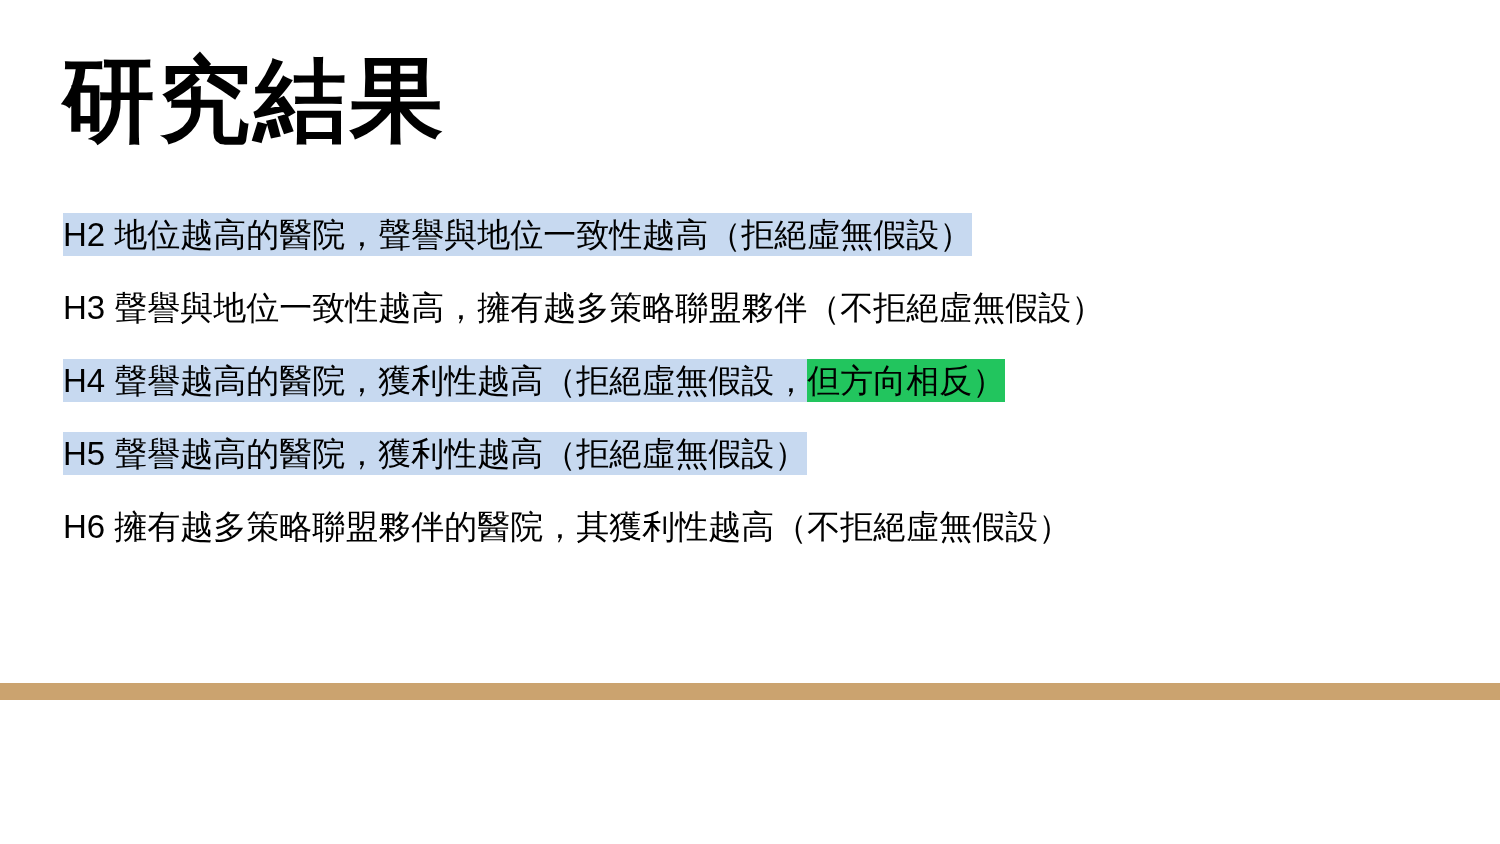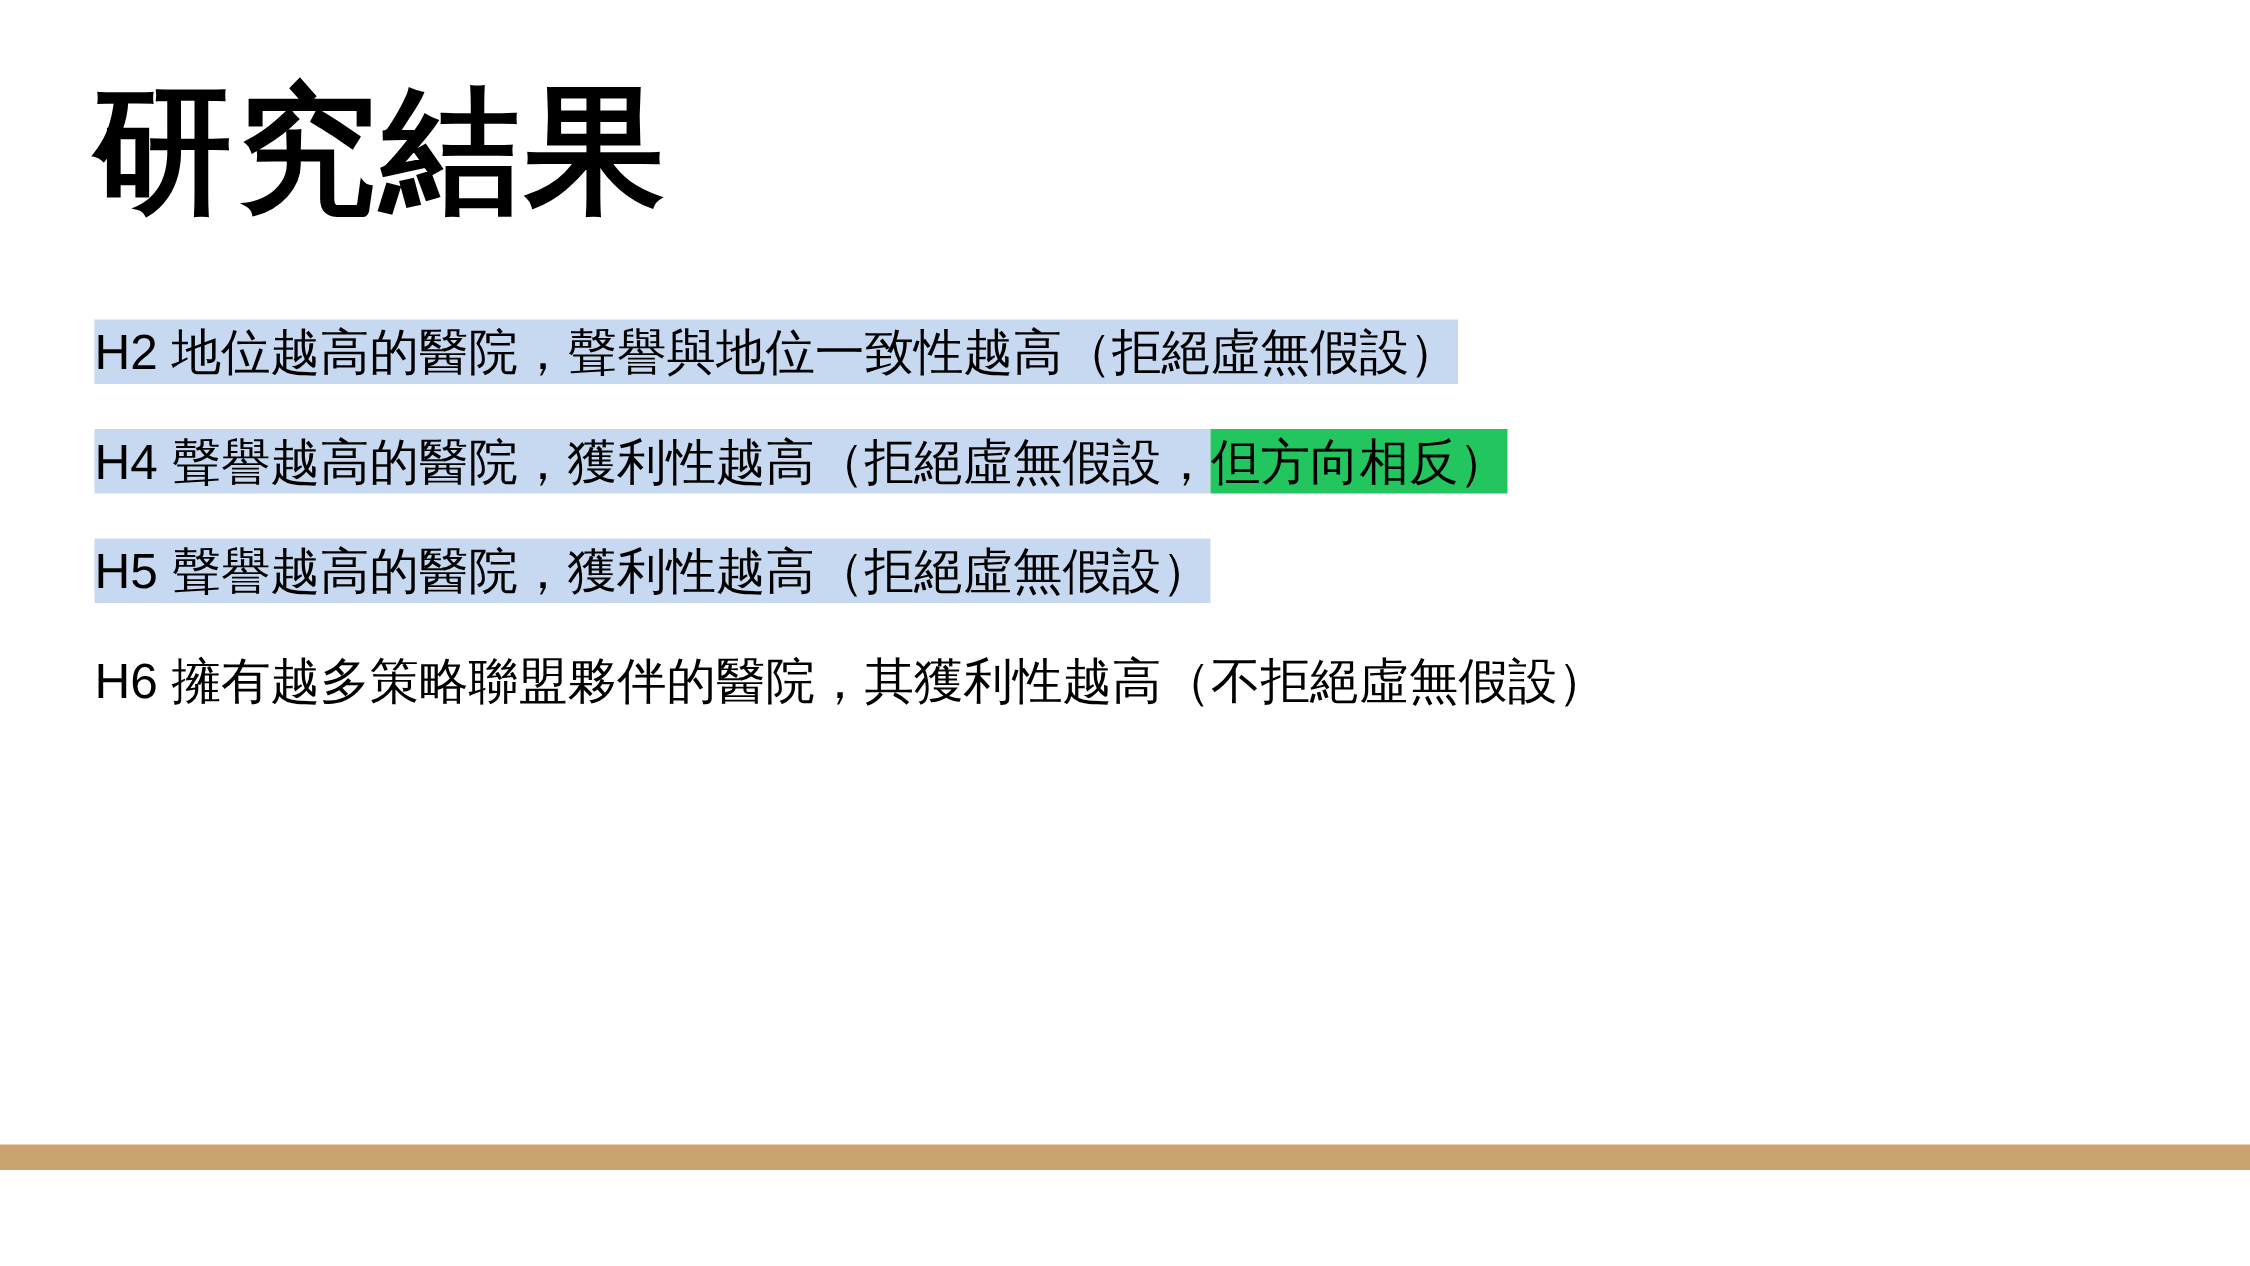--- a/index.html
+++ b/index.html
@@ -3,21 +3,21 @@
 <meta charset="utf-8">
 <style>
   html, body {
     margin: 0;
     padding: 0;
     background: #ffffff;
   }
   .slide {
     position: relative;
     width: 1500px;
-    height: 780px;
+    height: 700px;
     background: #ffffff;
     overflow: hidden;
     font-family: "Liberation Sans", "DejaVu Sans", sans-serif;
     color: #000000;
   }
   .slide-title {
     position: absolute;
     left: 62px;
     top: 40px;
     font-size: 93px;
@@ -62,20 +62,21 @@
   }
 </style>
 </head>
 <body>
 
 <div class="slide" style="background: rgb(255, 255, 255);">
   <div class="slide-title">研究結果</div>
 
   <div class="hypotheses">
       <div class="hyp-line"><span style="background: rgb(199, 217, 240);">H2 地位越高的醫院，聲譽與地位一致性越高（拒絕虛無假設）</span></div>
+      <div class="hyp-line"><span>H3 聲譽與地位一致性越高，擁有越多策略聯盟夥伴（不拒絕虛無假設）</span></div>
       <div class="hyp-line"><span style="background: rgb(199, 217, 240);">H4 聲譽越高的醫院，獲利性越高（拒絕虛無假設，</span><span style="background: #22c55e;">但方向相反）</span></div>
       <div class="hyp-line"><span style="background: rgb(199, 217, 240);">H5 聲譽越高的醫院，獲利性越高（拒絕虛無假設）</span></div>
       <div class="hyp-line"><span>H6 擁有越多策略聯盟夥伴的醫院，其獲利性越高（不拒絕虛無假設）</span></div>
     </div>
 
   <div class="page-number">49</div>
 
   <div class="bottom-bar" style="background: rgb(203, 163, 111);"></div>
 </div>
 

